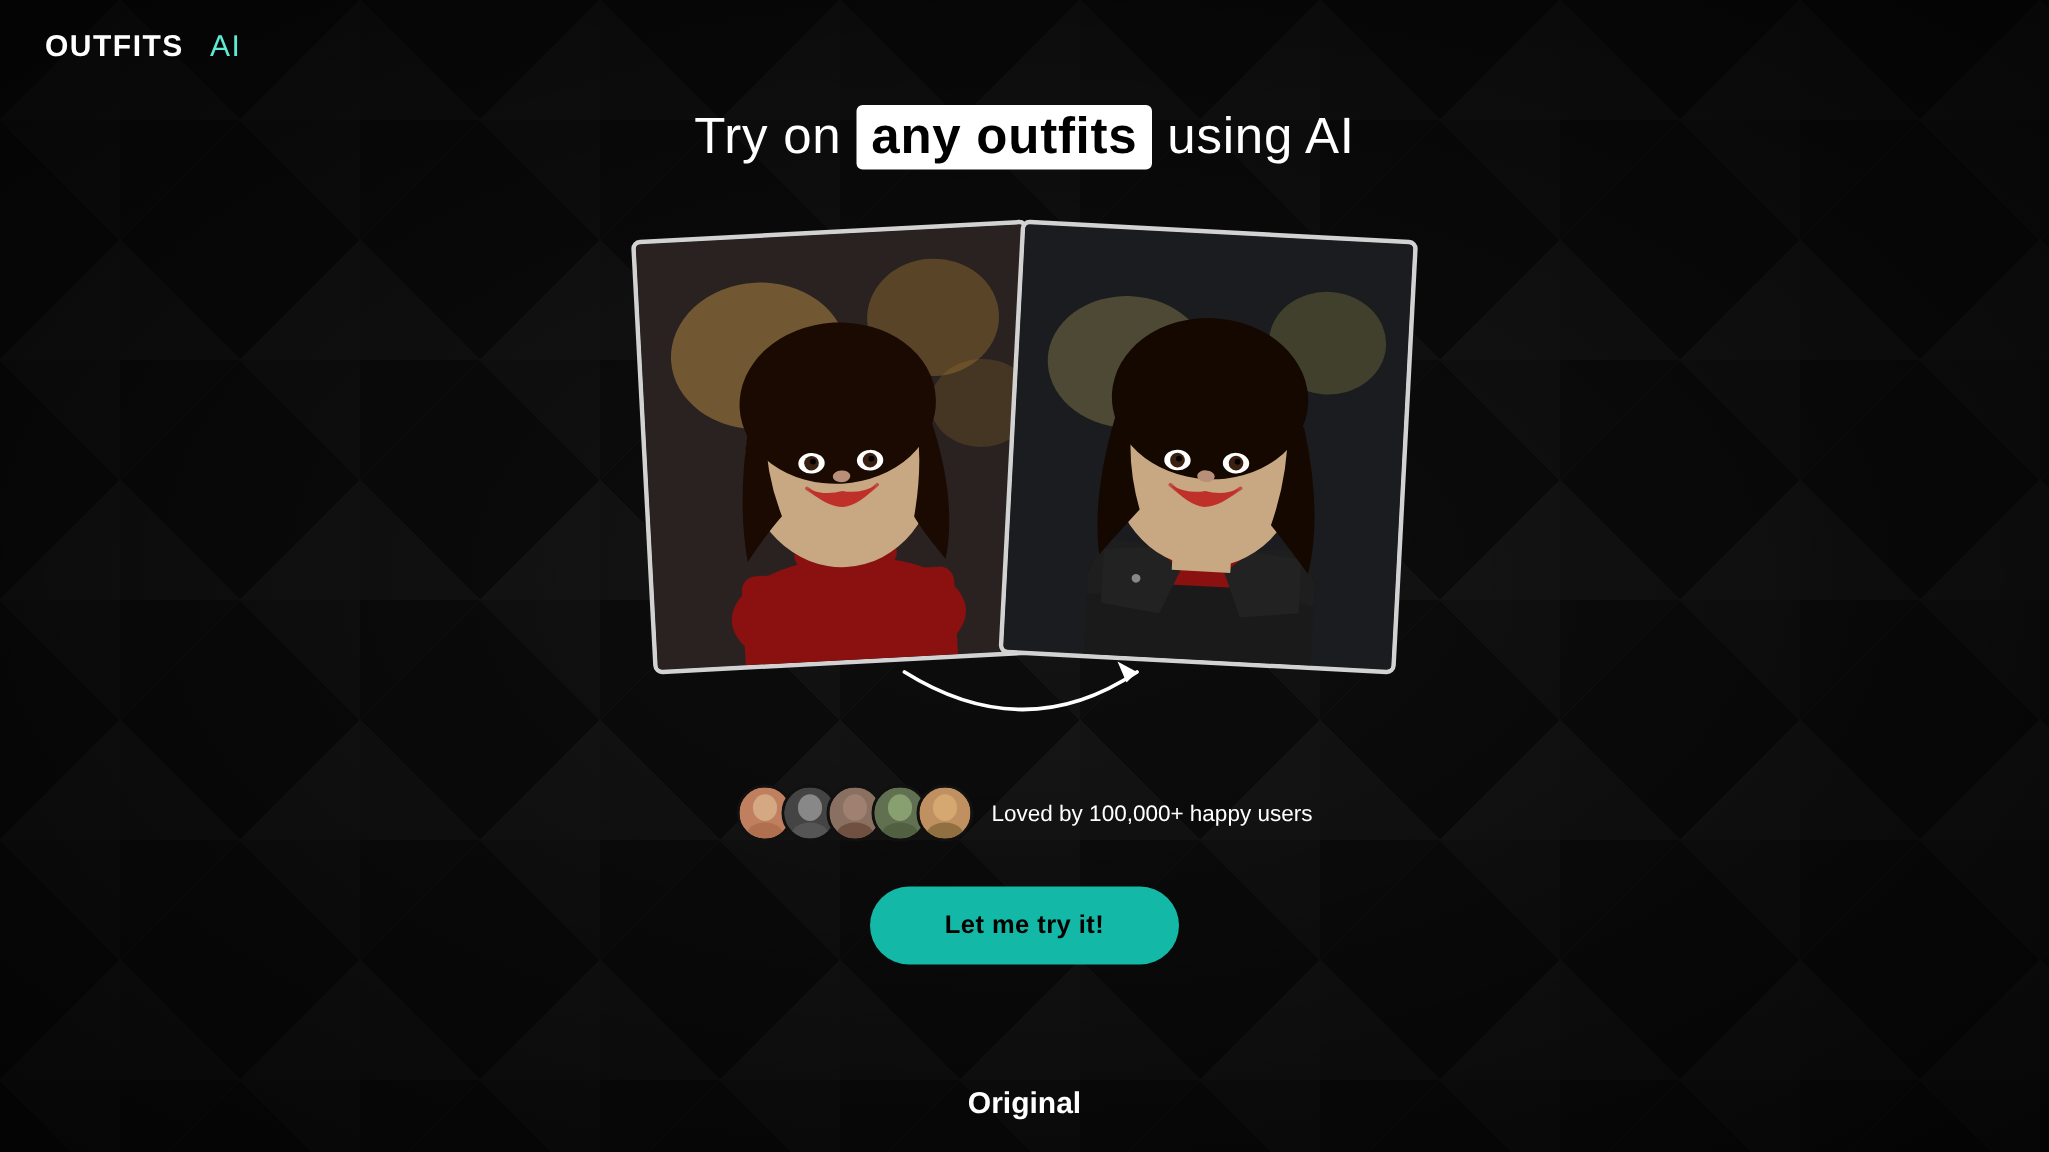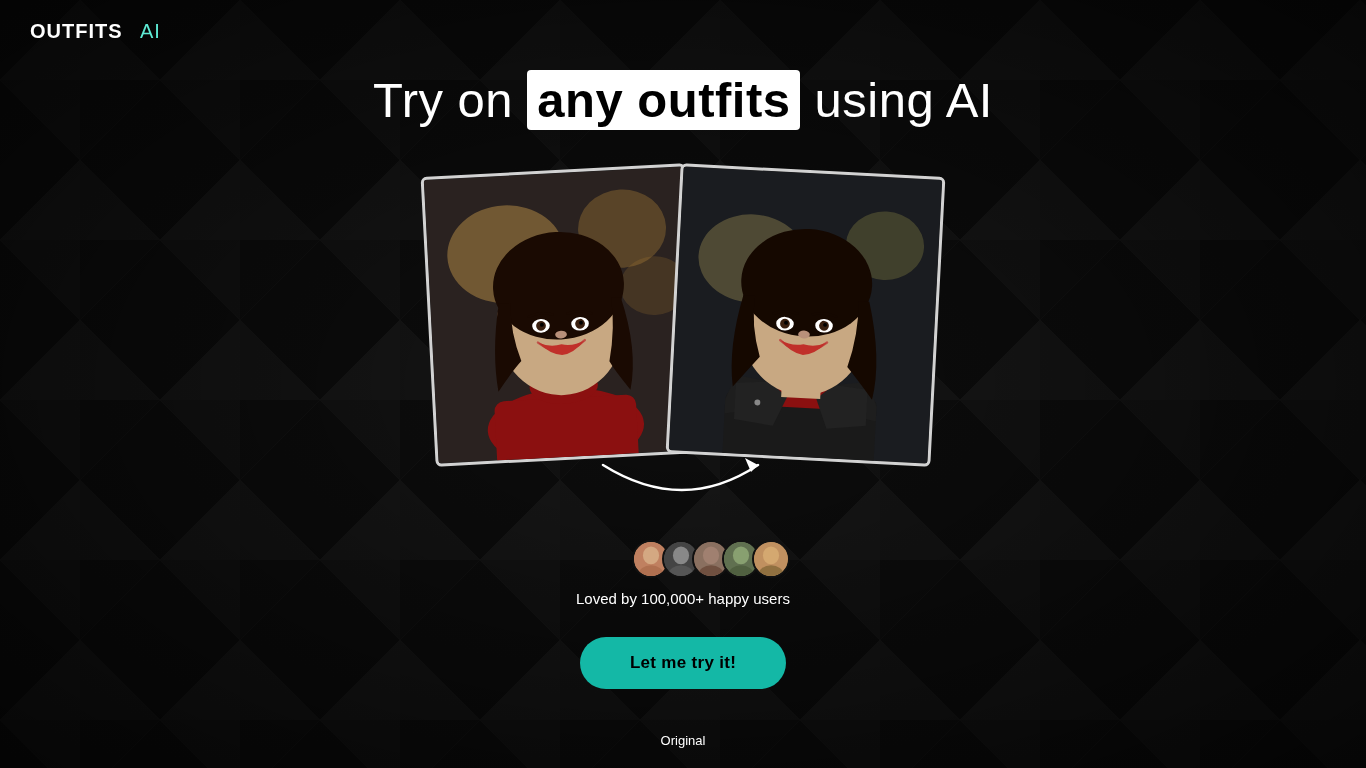--- a/index.html
+++ b/index.html
@@ -67,21 +67,21 @@
       flex-direction: column;
       align-items: center;
       justify-content: flex-start;
       padding-top: 70px;
       z-index: 10;
     }
 
     
     .headline {
       color: #fff;
-      font-size: 49px;
+      font-size: 34px;
       font-weight: 400;
       text-align: center;
       margin-bottom: 40px;
       letter-spacing: 0.5px;
     }
 
     .headline .highlight {
       background-color: #fff;
       color: #000;
       font-weight: 700;
@@ -141,25 +141,24 @@
       bottom: -60px;
       left: 50%;
       transform: translateX(-50%);
       width: 200px;
       height: 70px;
     }
 
     
     .social-proof {
       display: flex;
-      align-items: flex-end;
+      align-items: center;
       gap: 12px;
       margin-top: 70px;
       margin-bottom: 20px;
-      flex-direction: column;
     }
 
     .avatar-stack {
       display: flex;
       align-items: center;
     }
 
     .avatar {
       width: 38px;
       height: 38px;
@@ -196,22 +195,22 @@
       transition: background 0.2s;
     }
 
     
     .bottom-label {
       position: absolute;
       bottom: 20px;
       left: 50%;
       transform: translateX(-50%);
       color: #fff;
-      font-size: 13px;
-      font-weight: 400;
+      font-size: 20px;
+      font-weight: 700;
       z-index: 10;
     }
 
     
     .avatar-1 { background: linear-gradient(135deg, #d4956a, #a06040); }
     .avatar-2 { background: linear-gradient(135deg, #555, #333); }
     .avatar-3 { background: linear-gradient(135deg, #8a7060, #604030); }
     .avatar-4 { background: linear-gradient(135deg, #7a9060, #506040); }
     .avatar-5 { background: linear-gradient(135deg, #c09060, #907040); }
   </style>

